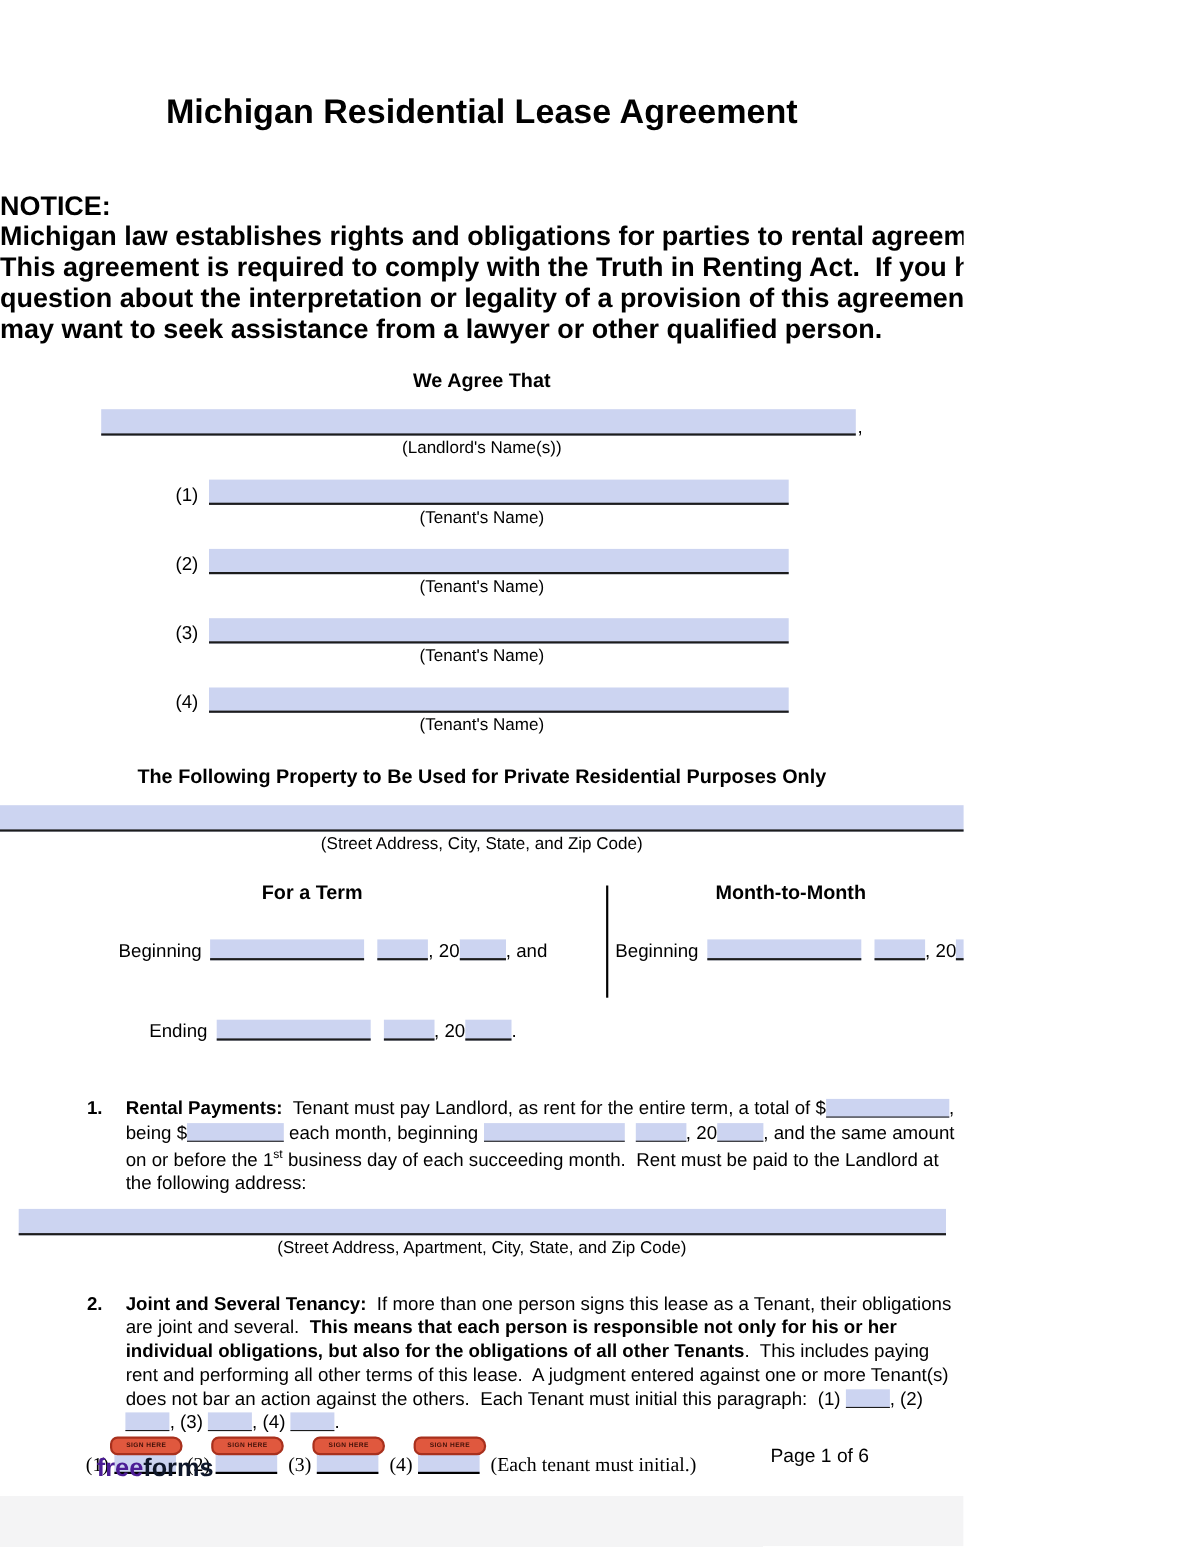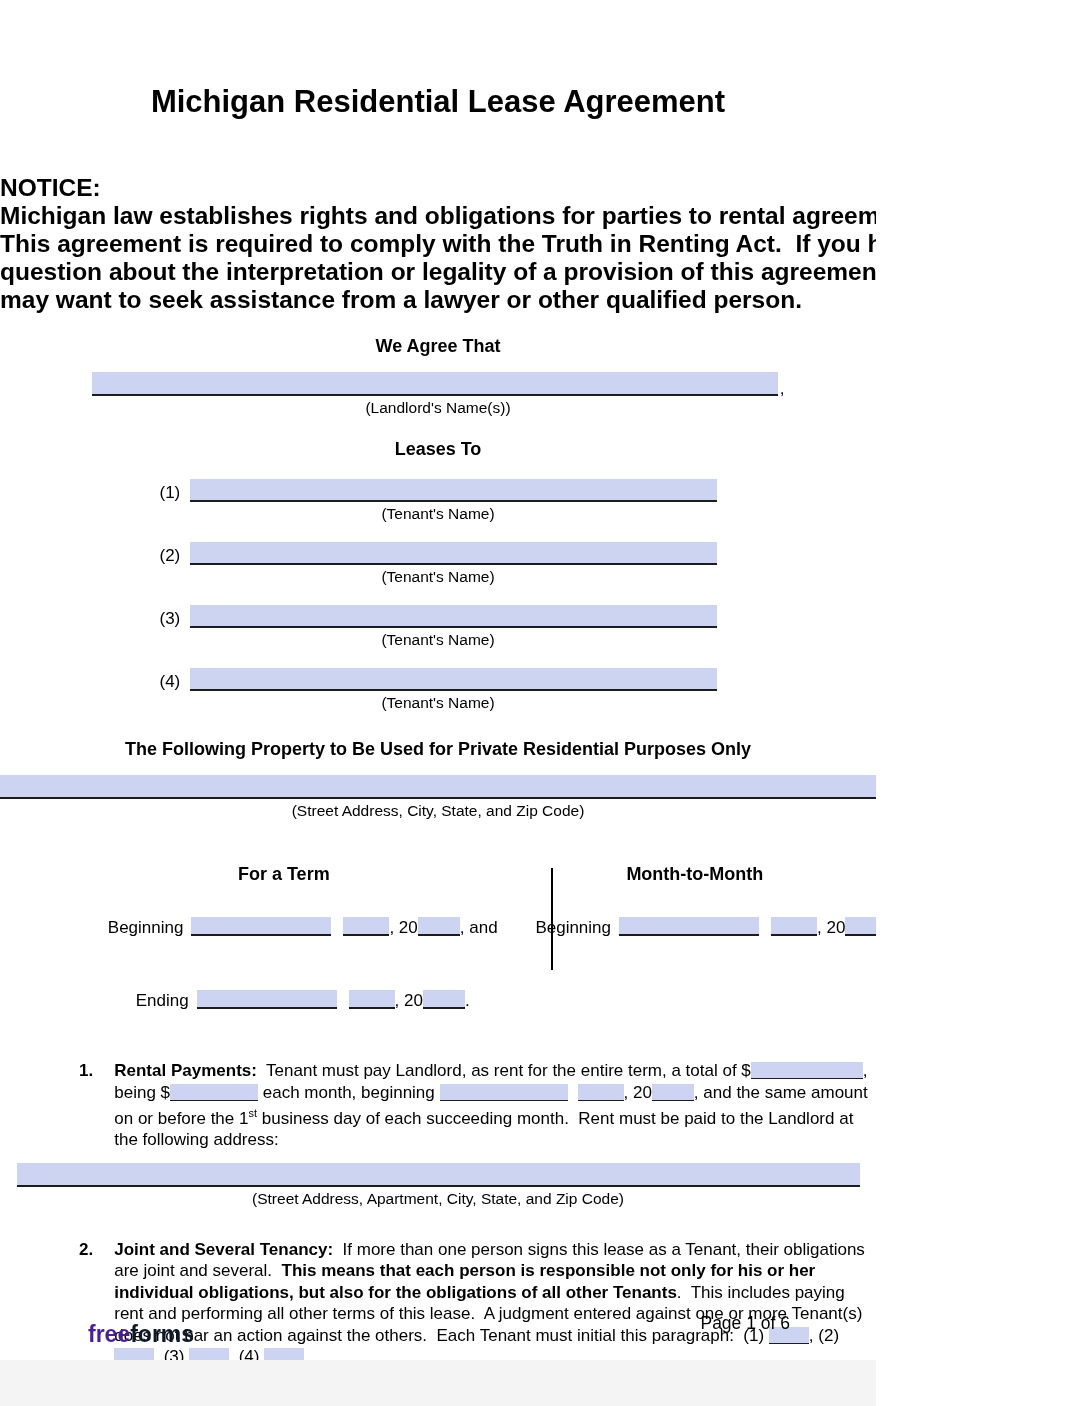--- a/index.html
+++ b/index.html
@@ -21,21 +21,21 @@
 
   .tenant-group{margin-top:19px;}
   .tenant-row{width:557px;margin:0 auto;display:flex;align-items:flex-end;}
   .tenant-num{font-size:17px;width:30px;line-height:19px;}
   .tenant-field{flex:1;height:21px;}
 
   .prop-field{margin:15px auto 0;width:922px;height:22px;}
   .addr-field{margin:12px auto 0;width:843px;height:22px;}
 
   
-  .term{position:relative;margin-top:44px;display:flex;}
+  .term{position:relative;margin-top:24px;display:flex;gap:24px;}
   .term-col-left{width:551px;padding-left:70px;box-sizing:border-box;}
   .term-col-right{width:529px;padding-right:55px;box-sizing:border-box;}
   .term-head{text-align:center;font-size:18px;font-weight:bold;}
   .term-line{margin-top:12px;text-align:center;font-size:17px;white-space:pre;}
   .term-divider{position:absolute;left:551px;top:4px;height:102px;border-left:2px solid #000;}
   .tf{display:inline-block;background:#ccd4f1;border-bottom:2px solid #1c1c1c;
       height:17px;vertical-align:-3px;}
   .tf-month{width:140px;margin-left:8px;}
   .tf-day{width:46px;margin-left:12px;}
   .tf-year{width:42px;}
@@ -87,21 +87,20 @@
   </div>
 
   <div class="center-head">We Agree That</div>
 
   <div class="landlord-row">
     <span class="linefield landlord-field"></span>
     <span class="suffix">,</span>
   </div>
   <div class="caption">(Landlord's Name(s))</div>
 
-  <div class="center-head">Leases To</div>
 
   <div class="tenant-group">
     <div class="tenant-row">
       <span class="tenant-num">(1)</span>
       <span class="linefield tenant-field"></span>
     </div>
     <div class="caption">(Tenant's Name)</div>
   </div>
 
   <div class="tenant-group">

